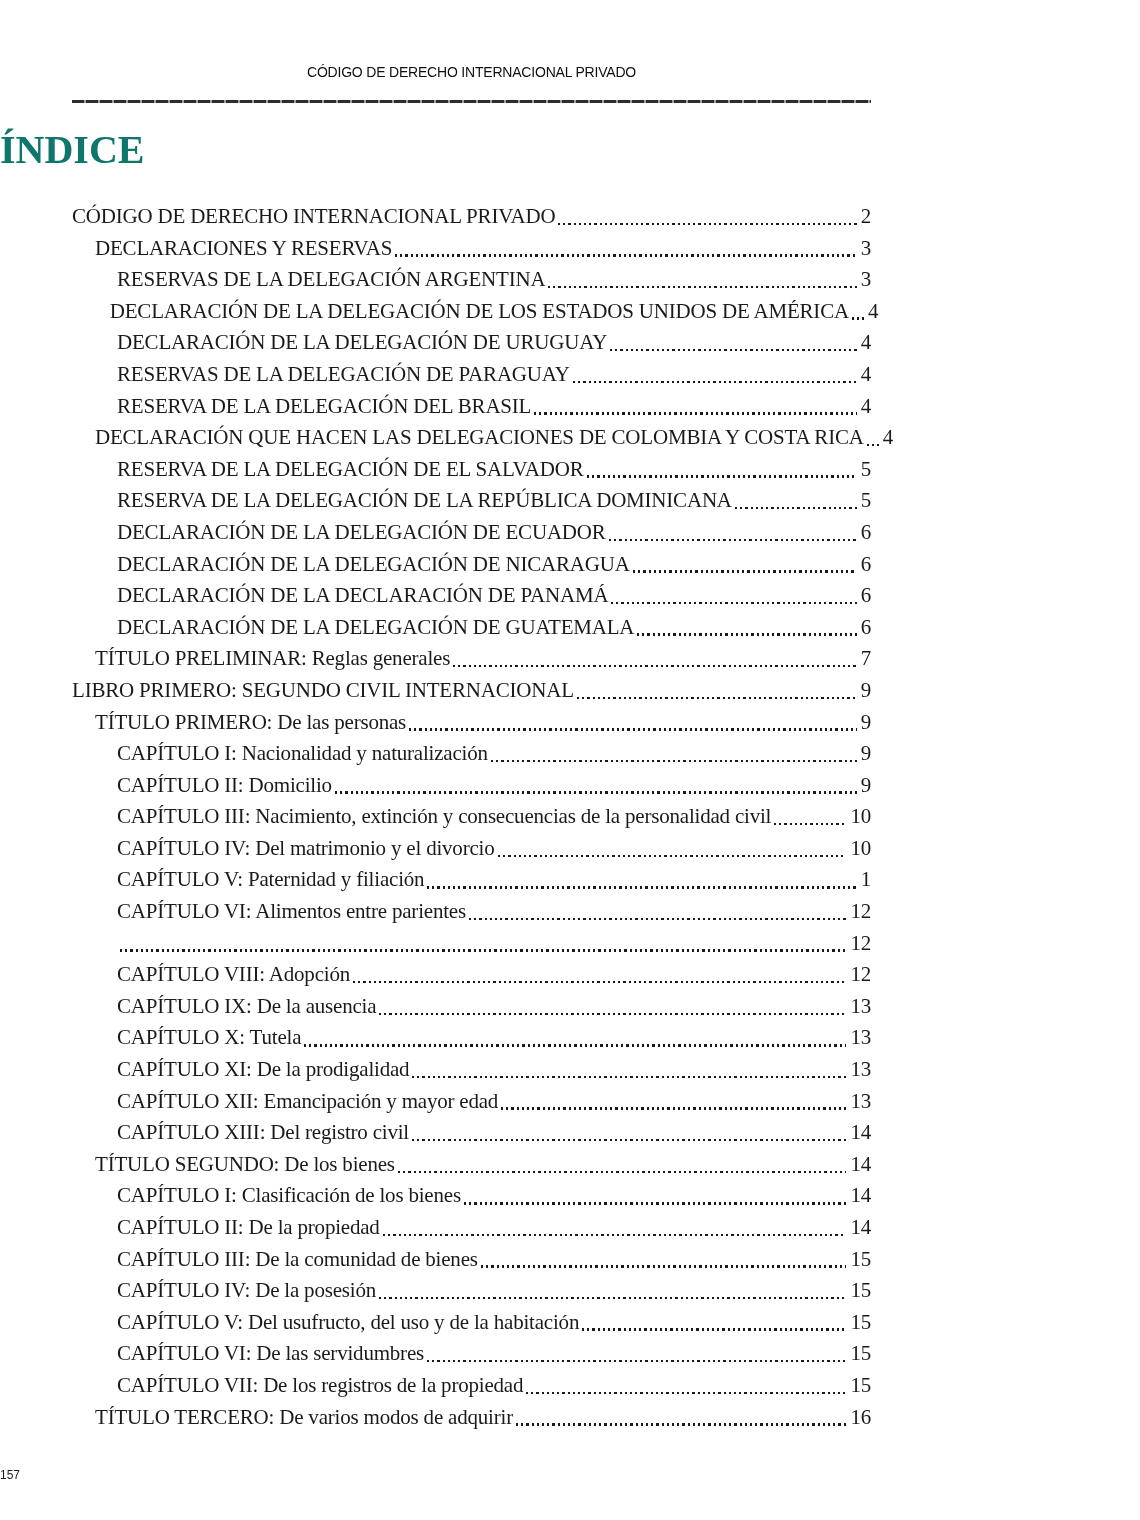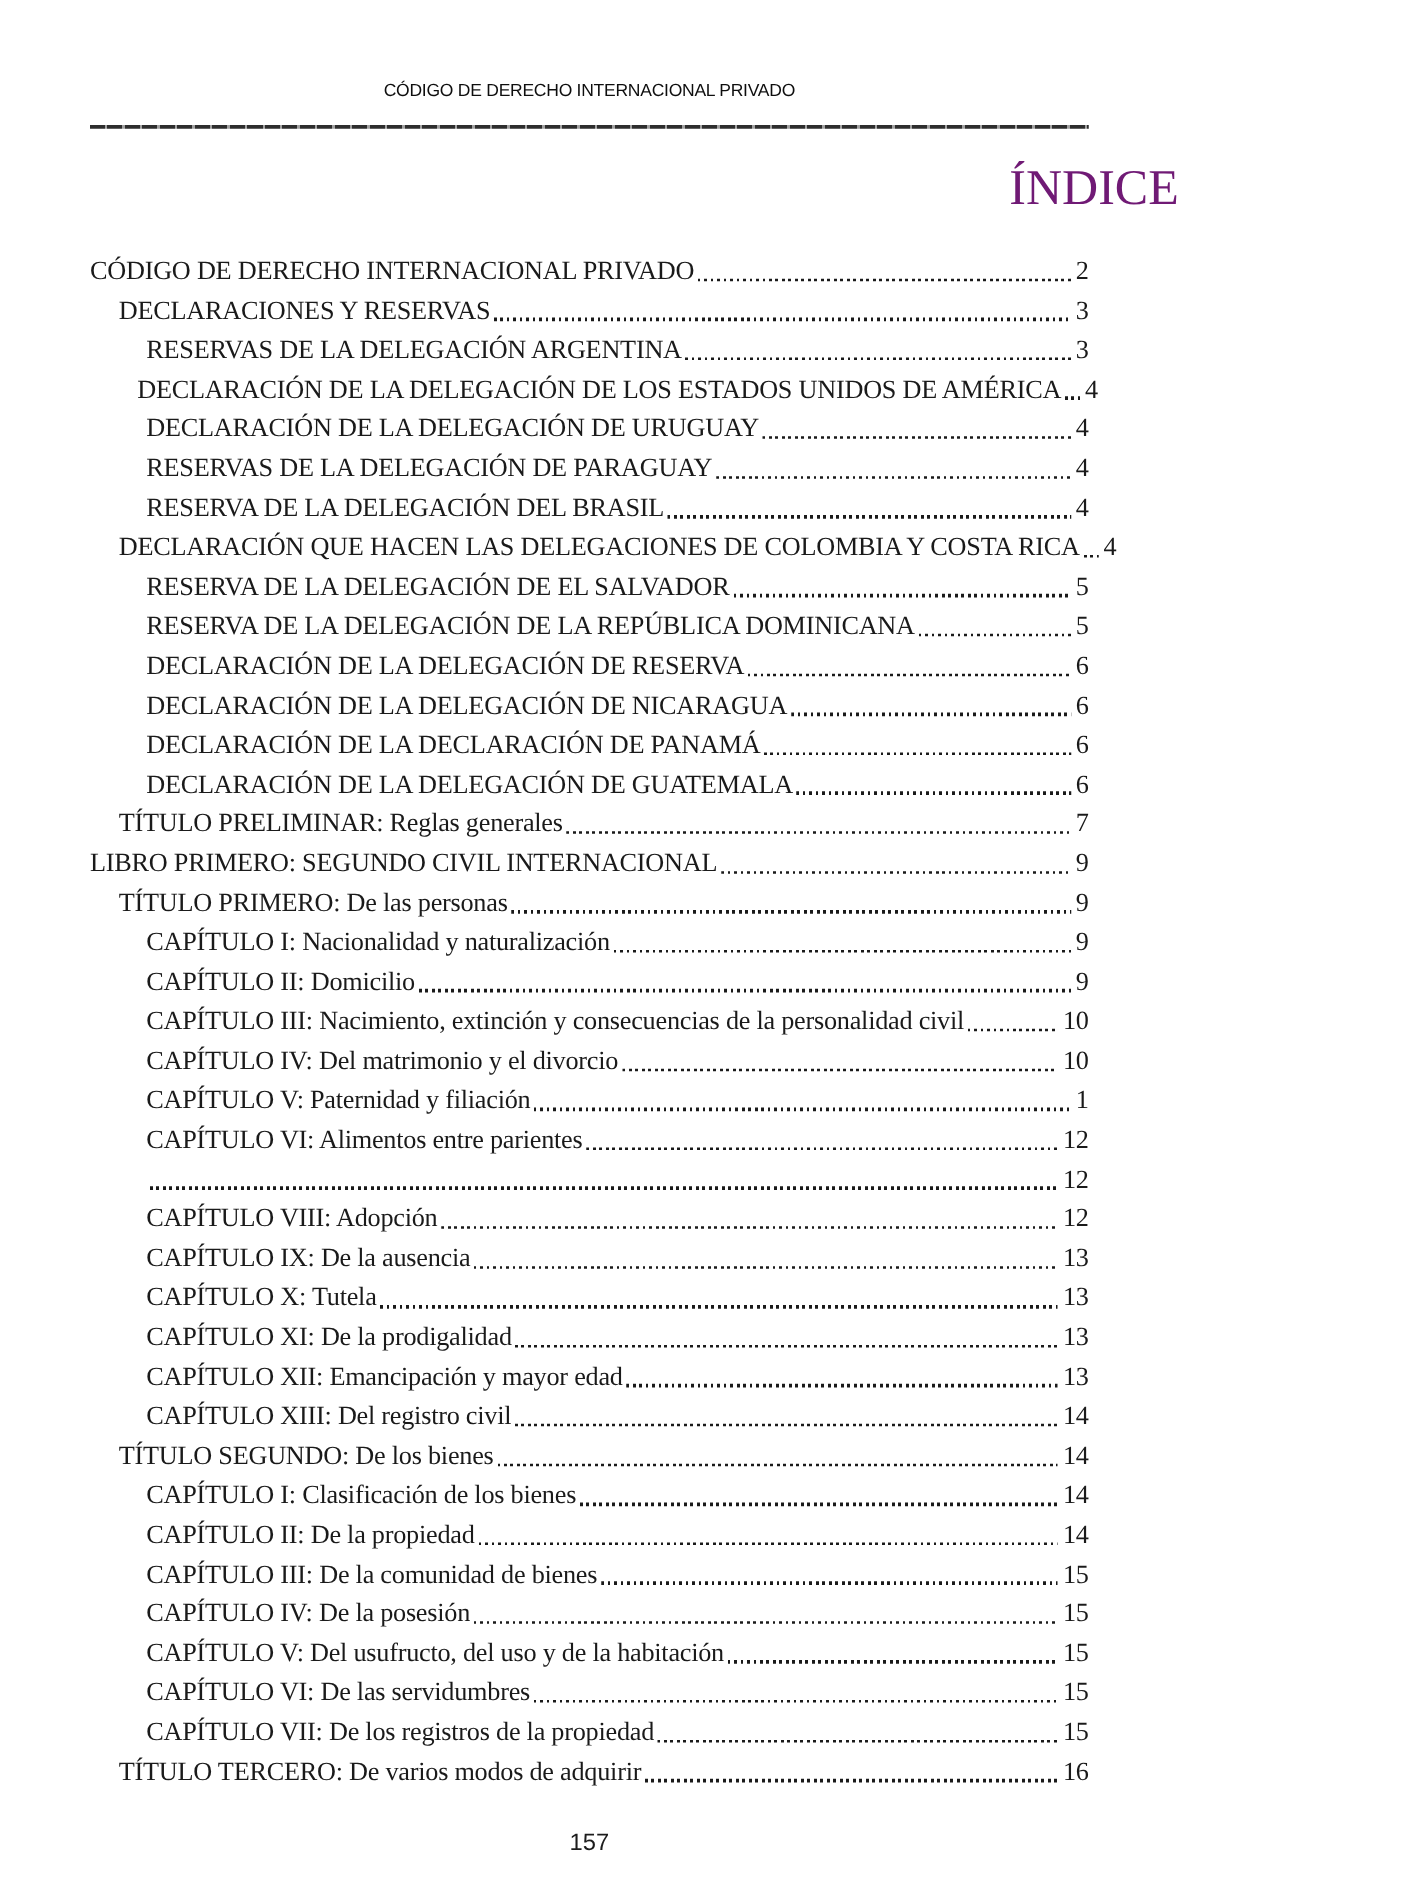--- a/index.html
+++ b/index.html
@@ -37,26 +37,26 @@
     height: 3px;
     background: repeating-linear-gradient(90deg,
       var(--rule, #2d2d2d) 0 12px,
       rgba(45,45,45,0.45) 12px 14px);
   }
   .doc-title {
     position: absolute;
     top: 126px;
     left: 0;
     width: 100%;
-    text-align: right;
+    text-align: left;
     font-family: "Liberation Serif", serif;
     font-size: 40px;
-    font-weight: 400;
+    font-weight: 700;
     line-height: 48px;
-    color: #701a75;
+    color: #0f766e;
   }
   .toc {
     position: absolute;
     top: 201px;
     left: 72px;
     right: 72px;
   }
   .toc-row {
     display: flex;
     align-items: stretch;
@@ -85,23 +85,22 @@
     padding-left: 3px;
   }
   .lvl0 { padding-left: 0; }
   .lvl1 { padding-left: 23px; }
   .lvl2 { padding-left: 45px; justify-content: center; }
   .footer-page {
     position: absolute;
     top: 1464px;
     left: 0;
     width: 100%;
-    text-align: center;
     font-family: "Liberation Sans", sans-serif;
-    font-size: 19px;
+    font-size: 12px;
     line-height: 22px;
     color: #1c1c1c;
   }
 </style>
 </head>
 <body>
 
 <div class="page">
 
   <div class="running-header">CÓDIGO DE DERECHO INTERNACIONAL PRIVADO</div>
@@ -155,21 +154,21 @@
         <span class="label">RESERVA DE LA DELEGACIÓN DE EL SALVADOR</span>
         <span class="dots"></span>
         <span class="pg">5</span>
       </div>
       <div class="toc-row lvl2">
         <span class="label">RESERVA DE LA DELEGACIÓN DE LA REPÚBLICA DOMINICANA</span>
         <span class="dots"></span>
         <span class="pg">5</span>
       </div>
       <div class="toc-row lvl2">
-        <span class="label">DECLARACIÓN DE LA DELEGACIÓN DE RESERVA</span>
+        <span class="label">DECLARACIÓN DE LA DELEGACIÓN DE ECUADOR</span>
         <span class="dots"></span>
         <span class="pg">6</span>
       </div>
       <div class="toc-row lvl2">
         <span class="label">DECLARACIÓN DE LA DELEGACIÓN DE NICARAGUA</span>
         <span class="dots"></span>
         <span class="pg">6</span>
       </div>
       <div class="toc-row lvl2">
         <span class="label">DECLARACIÓN DE LA DECLARACIÓN DE PANAMÁ</span>

